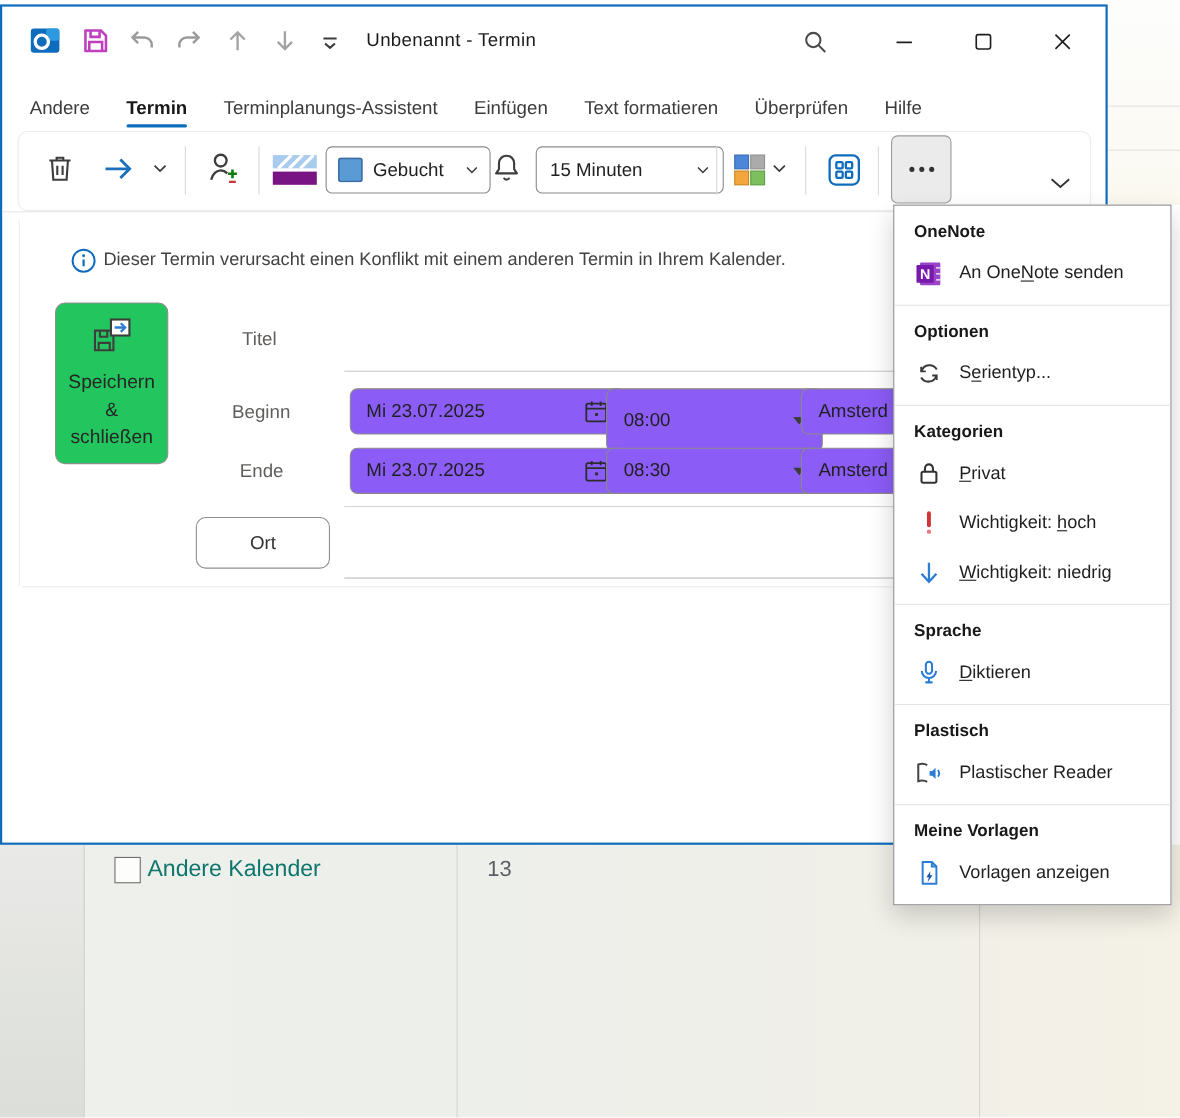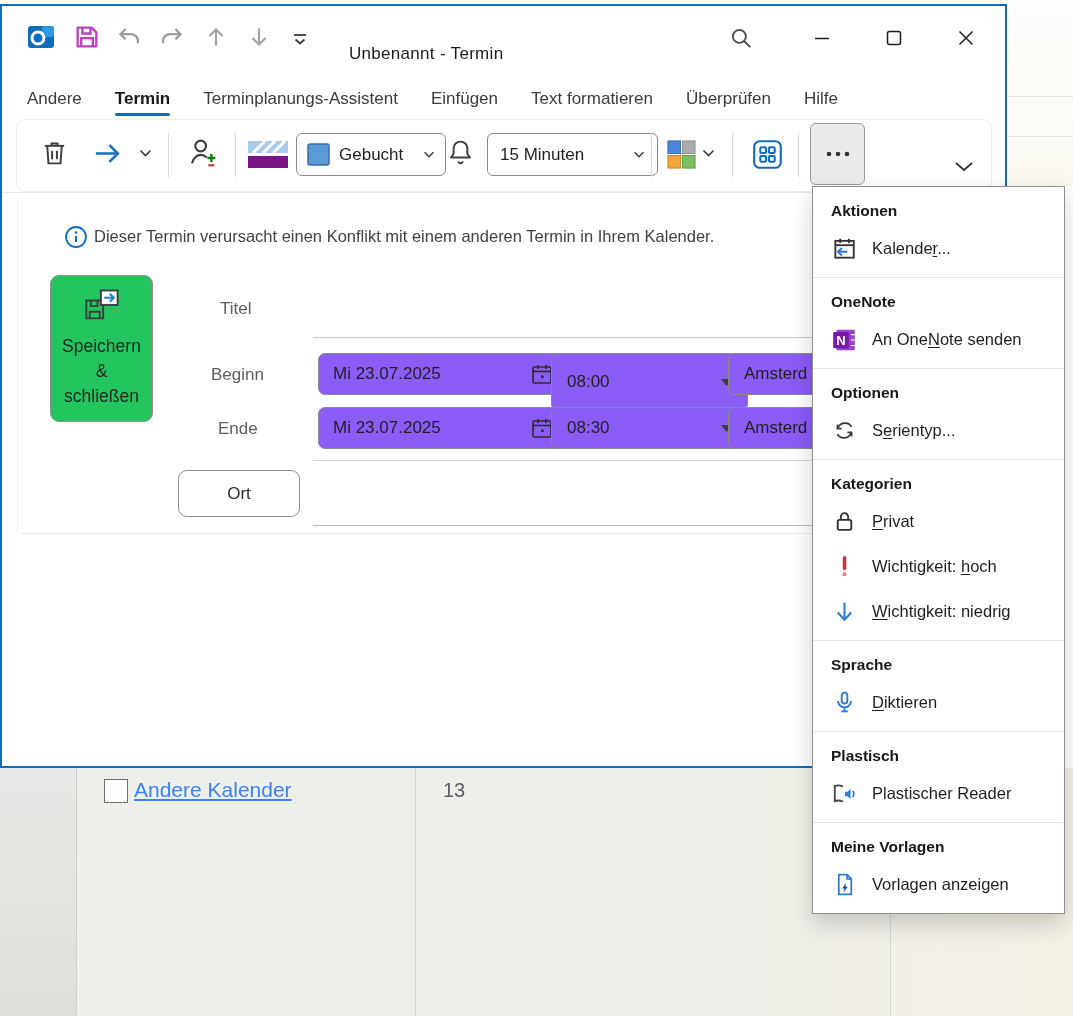--- a/index.html
+++ b/index.html
@@ -11,27 +11,27 @@
   
   .bg-top-right{left:1007px;top:0;width:66px;height:186px;
     background:linear-gradient(180deg,#fdfdfc 0%,#fbfaf4 78%,#faf8ee 100%);}
   .bg-hline{height:1px;background:#e3e3e0;}
   .bg-bottom{left:0;top:768px;width:1073px;height:248px;
     background:linear-gradient(90deg,#eef0ec 0%,#edefeb 38%,#f0efe8 75%,#f4f1e6 100%);}
   .bg-left-strip{left:0;top:768px;width:76px;height:248px;
     background:linear-gradient(180deg,#e9eae7,#dcded9);border-right:1px solid #cbcdc8;}
   .bg-vline{width:1px;background:#d4d6d1;}
   .bg-checkbox{left:104px;top:779px;width:22px;height:22px;border:1.5px solid #6f6f6f;background:#fdfdfc;}
-  .bg-label{left:134px;top:778px;font-size:21px;color:#3b82f6;text-decoration:underline;}
+  .bg-label{left:134px;top:778px;font-size:21px;color:#0f766e;}
   .bg-day{left:443px;top:779px;font-size:20px;color:#5a5e64;}
 
   
   .window{left:0;top:4px;width:1003px;height:760px;border:2px solid #0f6cbd;background:#fff;}
 
-  .titlebar-text{left:333px;top:44px;font-size:17px;color:#1b1b1b;letter-spacing:.3px;margin-left:16px;}
+  .titlebar-text{left:333px;top:27px;font-size:17px;color:#1b1b1b;letter-spacing:.3px;}
   .icon{display:block;}
 
   
   .tabs{left:27px;top:84px;height:30px;display:flex;column-gap:33px;align-items:center;}
   .tab{font-size:17px;color:#3b3b3b;position:relative;white-space:nowrap;}
   .tab.active{font-weight:bold;color:#191919;}
   .tab.active::after{content:"";position:absolute;left:0;right:0;bottom:-7px;height:3px;
     background:#0f6cbd;border-radius:2px;}
 
   
@@ -339,35 +339,20 @@
 
   <div class="abs underline" style="left:313px;top:460px;width:675px;background:#d6d6d6;"></div>
   <div class="abs ortbtn">
     <span>Ort</span>
   </div>
   <div class="abs underline" style="left:313px;top:525px;width:675px;background:#b9b9b9;"></div>
   <div class="abs underline" style="left:20px;top:533px;width:968px;background:#ececec;"></div>
 
   <div class="abs menu">
 
-    <div class="menu-section">
-      <div class="menu-header">Aktionen</div>
-      <div class="menu-item">
-        <span class="mi">
-          <svg width="26" height="26" viewBox="0 0 24 24" fill="none">
-              <rect x="4" y="4.5" width="17" height="15.5" stroke="#333" stroke-width="1.7"></rect>
-              <path d="M4 8.5h17" stroke="#333" stroke-width="1.7"></path>
-              <path d="M8.5 2.5v4M16.5 2.5v4" stroke="#333" stroke-width="1.7"></path>
-              <path d="M15 14.5H6.5" stroke="#2b7cd3" stroke-width="1.9"></path>
-              <path d="M10 11l-3.5 3.5L10 18" stroke="#2b7cd3" stroke-width="1.9"></path>
-            </svg>
-        </span>
-        <span class="ml"><span>Kalende</span><u>r</u><span>...</span></span>
-      </div>
-    </div>
 
     <div class="menu-section">
       <div class="menu-header">OneNote</div>
       <div class="menu-item">
         <span class="mi">
           <svg width="26" height="26" viewBox="0 0 24 24">
               <rect x="5" y="2.5" width="17" height="19" rx="1" fill="#9a44c9"></rect>
               <path d="M18.5 7h3.5M18.5 12h3.5M18.5 17h3.5" stroke="#fff" stroke-width="1"></path>
               <rect x="2" y="4.5" width="14.5" height="15" rx="1" fill="#7719aa"></rect>
               <text x="9.2" y="16.5" font-family="Liberation Sans,sans-serif" font-size="12" font-weight="bold" fill="#fff" text-anchor="middle">N</text>

